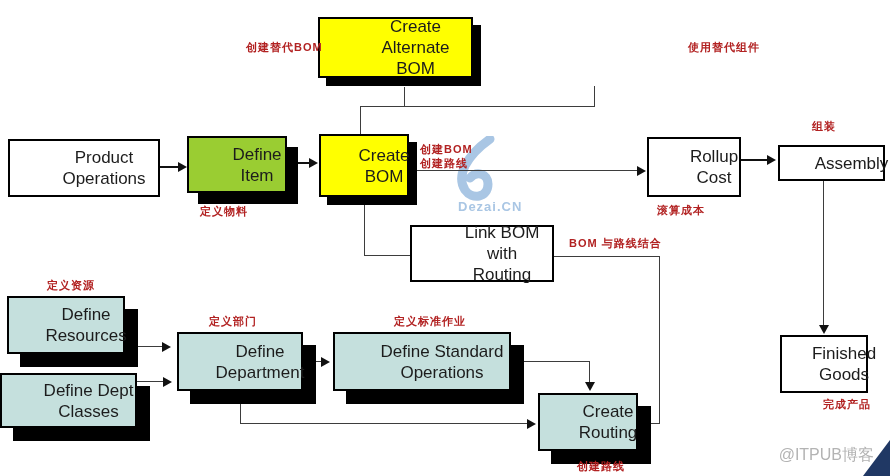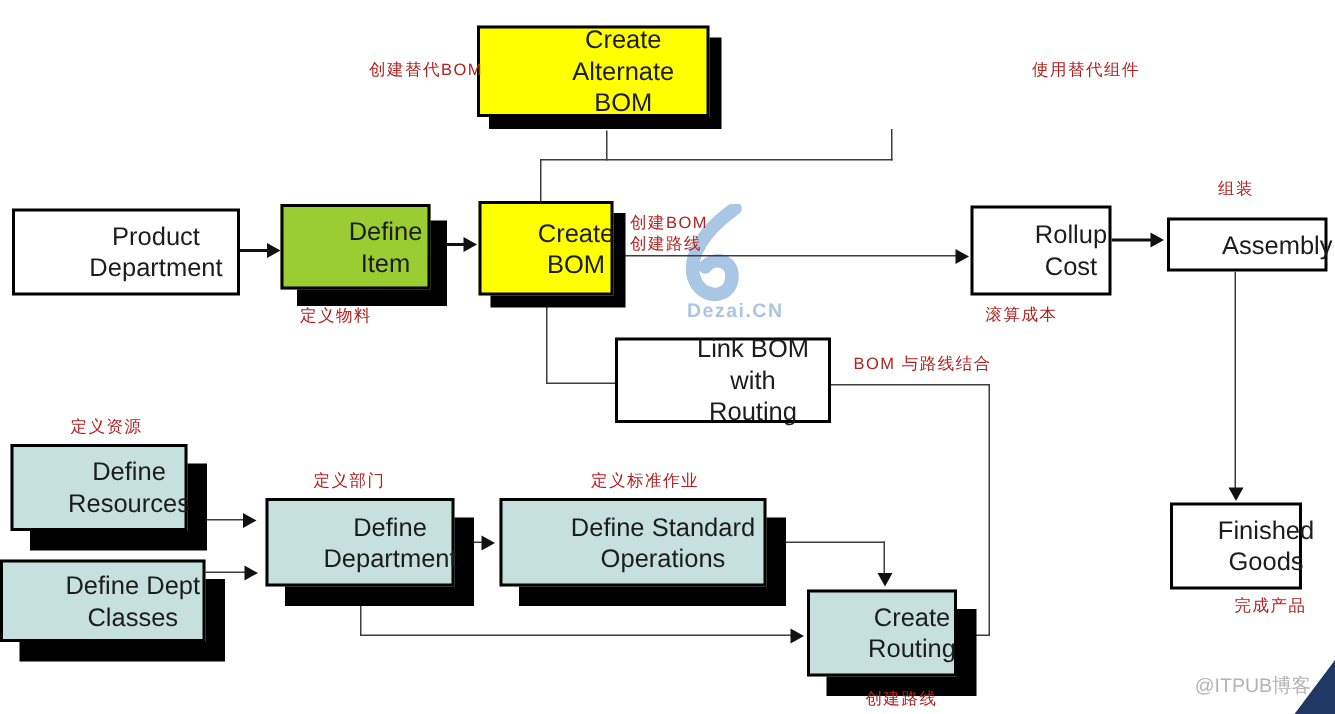--- a/index.html
+++ b/index.html
@@ -16,42 +16,42 @@
   }
   .node-label { white-space:pre-line; }
   .fill-yellow { background:#FFFF00; }
   .fill-green  { background:#9ACD32; }
   .fill-blue   { background:#C5E0DD; }
   .fill-white  { background:#FFFFFF; }
   .shadow-sm { box-shadow:8px 8px 0 0 #000; }
   .shadow-md { box-shadow:11px 11px 0 0 #000; }
   .shadow-lg { box-shadow:13px 13px 0 0 #000; }
   .cn {
-    position:absolute; color:#B22222; font-weight:normal; font-size:11px;
+    position:absolute; color:#B22222; font-weight:bold; font-size:11px;
     line-height:14px; white-space:pre-line; letter-spacing:1px;
   }
   .line { position:absolute; background:#3d3d3d; }
   .line.thick { background:#111111; }
   .ah-right {
     position:absolute; width:0; height:0;
     border-top:5px solid transparent; border-bottom:5px solid transparent;
     border-left:9px solid #111111;
   }
   .ah-down {
     position:absolute; width:0; height:0;
     border-left:5px solid transparent; border-right:5px solid transparent;
     border-top:9px solid #111111;
   }
   .wm-logo { position:absolute; left:452px; top:136px; }
   .wm-text {
     position:absolute; left:458px; top:199px; color:#A9C6E4;
     font-weight:bold; font-size:13px; letter-spacing:1px;
   }
   .credit {
-    position:absolute; right:16px; bottom:10px; color:#B3B3B3; font-size:13px;
+    position:absolute; right:16px; bottom:10px; color:#B3B3B3; font-size:16px;
   }
   .corner-triangle {
     position:absolute; right:0; bottom:0; width:27px; height:36px;
     background:#203864; clip-path:polygon(100% 0, 100% 100%, 0% 100%);
   }
 </style>
 </head>
 <body>
 
 <div id="canvas">
@@ -108,21 +108,21 @@
   <div class="ah-right" style="left:527px;top:419px"></div>
 
   <div class="node fill-yellow shadow-sm" style="left:318px;top:17px;width:155px;height:61px">
     <span class="node-label">Create
 Alternate BOM</span>
   </div>
 
 
   <div class="node fill-white" style="left:8px;top:139px;width:152px;height:58px">
     <span class="node-label">Product
-Department</span>
+Operations</span>
   </div>
 
   <div class="node fill-green shadow-md" style="left:187px;top:136px;width:100px;height:57px">
     <span class="node-label">Define
 Item</span>
   </div>
 
   <div class="node fill-yellow shadow-sm" style="left:319px;top:134px;width:90px;height:63px">
     <span class="node-label">Create
 BOM</span>

